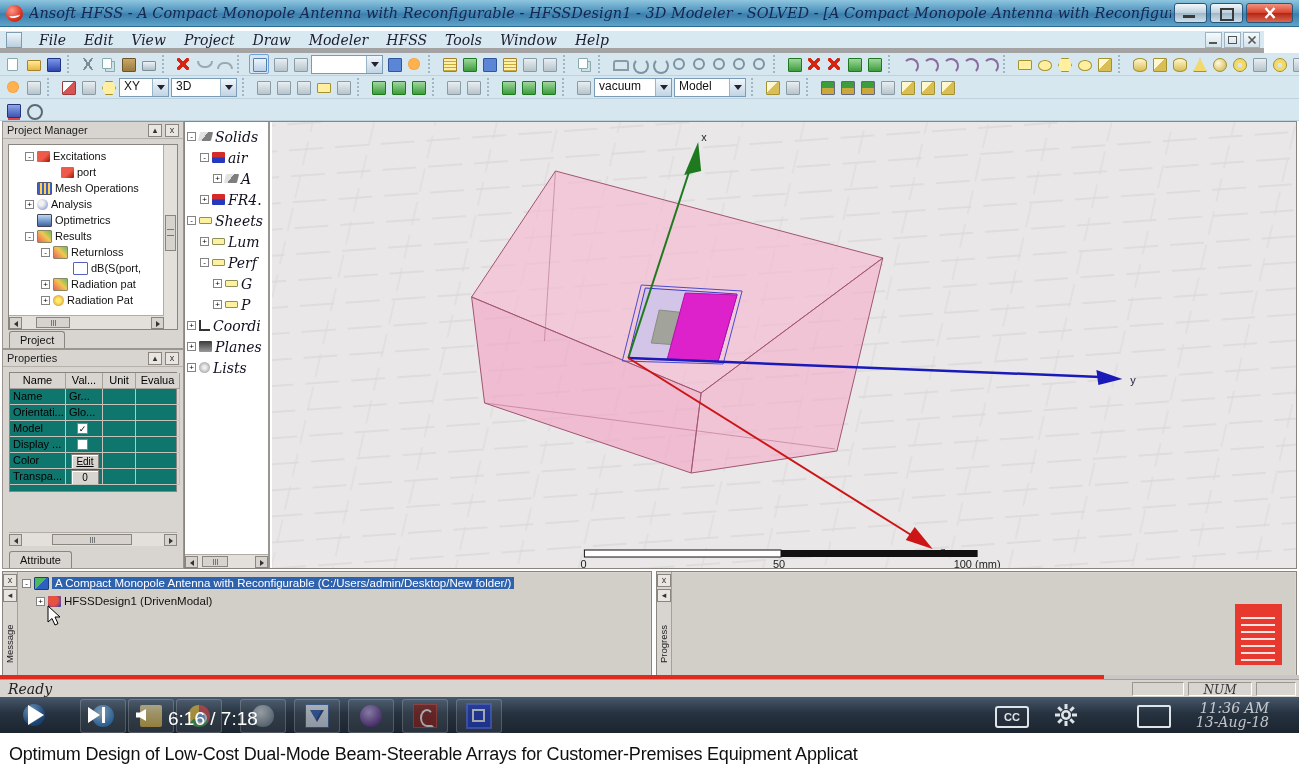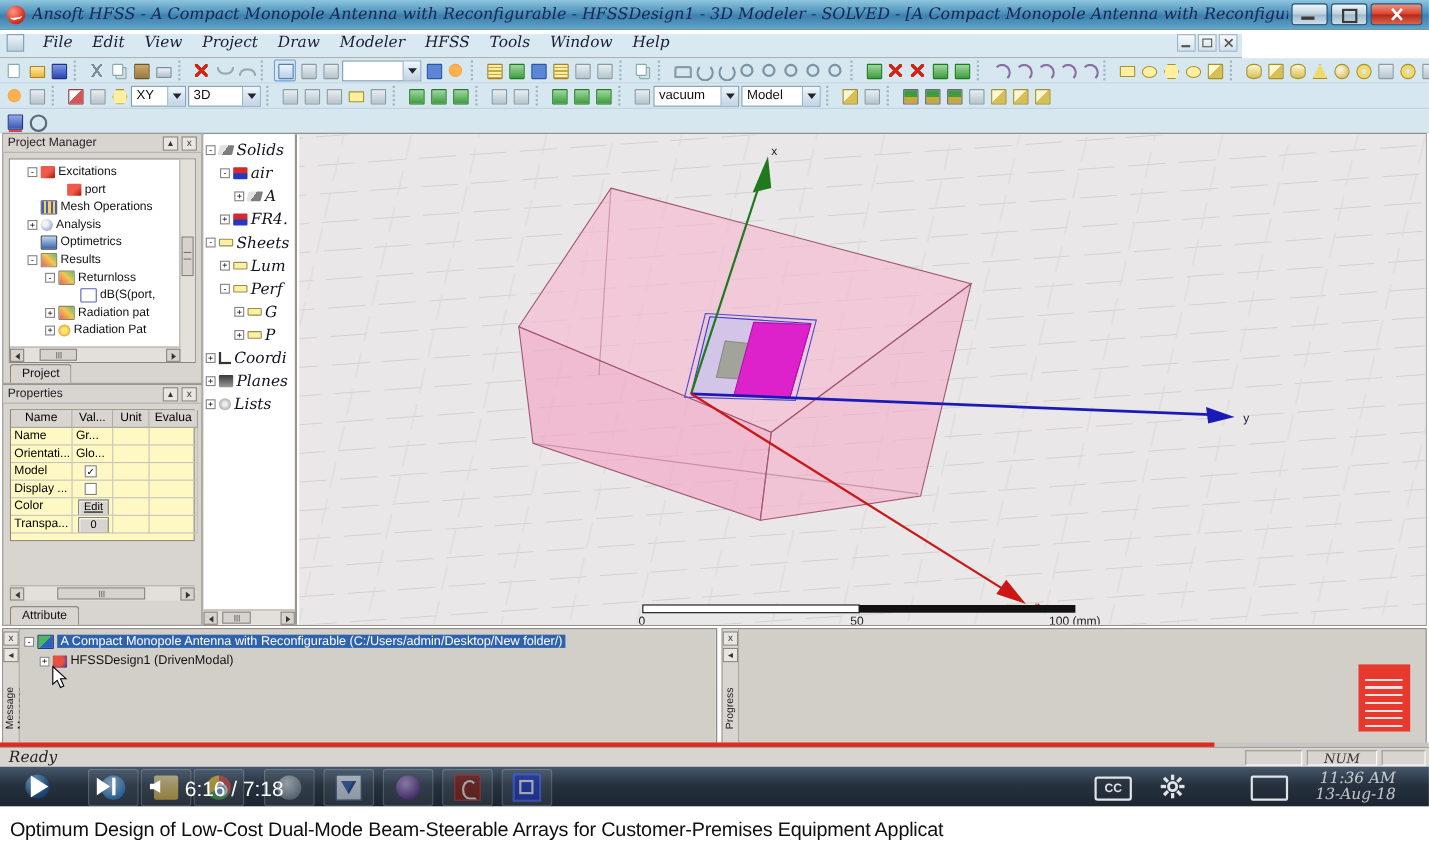--- a/index.html
+++ b/index.html
@@ -16,22 +16,22 @@
   .applogo::before{content:"";position:absolute;left:3px;top:7px;width:11px;height:4px;
     border-bottom:2px solid #fff;border-radius:50%;transform:rotate(-8deg);}
   .titletext{font-size:14.5px;color:#16264e;white-space:nowrap;overflow:hidden;flex:1;}
   .winbtn{width:31px;height:18px;border:1px solid #29567a;border-radius:3px;margin-left:3px;flex:none;
     background:linear-gradient(#f3f7fa,#bcd0dd 50%,#9db8ca 52%,#cfdfe9);position:relative;}
   .winbtn.close{width:45px;background:linear-gradient(#f0937f,#d8422c 50%,#b42716 52%,#d96650);}
   .winbtn .dash{position:absolute;left:8px;bottom:4px;width:12px;height:3px;background:#3a3a3a;}
   .winbtn .sq{position:absolute;left:9px;top:4px;width:10px;height:9px;border:2px solid #3a3a3a;}
   svg.xmark{position:absolute;left:50%;top:50%;transform:translate(-50%,-50%);}
   
-  .menubar{left:0;top:31px;width:1129px;height:22px;background:#d9e9f1;border-bottom:1px solid #a3a3a3;
-    display:flex;align-items:flex-start;padding-left:4px;box-sizing:border-box;}
+  .menubar{left:0;top:31px;width:1264px;height:22px;background:#d9e9f1;border-bottom:5px solid #a3a3a3;
+    display:flex;align-items:center;padding-left:4px;box-sizing:border-box;}
   .childicon{width:14px;height:14px;background:linear-gradient(#eef5f9,#b9cfdd);border:1px solid #7d9cb2;margin:0 8px 0 2px;}
   .menuitem{font-size:14px;color:#1c1c30;padding:0 9px;white-space:nowrap;}
   .menubar .mdi{margin-left:auto;display:flex;gap:2px;padding-right:4px;}
   .mdibtn{width:15px;height:14px;border:1px solid #9fb4c2;background:linear-gradient(#f5fafc,#d3e2ea);position:relative;}
   .mdibtn .dash{position:absolute;left:3px;bottom:3px;width:8px;height:2px;background:#555;}
   .mdibtn .sq{position:absolute;left:3px;top:3px;width:7px;height:6px;border:1px solid #555;}
   
   .tbrow{left:0;width:1299px;background:#d6e7ef;border-bottom:1px solid #bdd2dd;display:flex;align-items:center;
     padding-left:4px;box-sizing:border-box;gap:2px;}
   .tb1{top:53px;height:23px;} .tb2{top:76px;height:23px;} .tb3{top:99px;height:22px;}
@@ -114,21 +114,21 @@
   .sarrow{width:13px;height:12px;background:#d6d3ce;border:1px solid #8a867f;box-sizing:border-box;position:relative;flex:none;}
   .sarrow::before{content:"";position:absolute;left:4px;top:3px;border-top:3px solid transparent;border-bottom:3px solid transparent;}
   .sarrow.left::before{border-right:4px solid #333;}
   .sarrow.right::before{border-left:4px solid #333;}
   .hthumb{width:34px;height:11px;background:#d6d3ce;border:1px solid #8a867f;margin-left:14px;
      display:flex;align-items:center;justify-content:center;gap:1px;box-sizing:border-box;}
   .vgrip{width:1px;height:6px;background:#777;box-shadow:2px 0 0 #777,-2px 0 0 #777;}
   .ptab{position:absolute;left:6px;bottom:0;height:17px;background:#d8d5d0;border:1px solid #8a867f;border-bottom:none;
      border-radius:3px 3px 0 0;font-size:11px;color:#111;padding:2px 10px 0;box-sizing:border-box;}
   
-  .ptable{position:absolute;left:6px;top:22px;right:6px;background:#fef9c3;border:1px solid #8a867f;font-size:11px;}
+  .ptable{position:absolute;left:6px;top:22px;right:6px;background:#0f766e;border:1px solid #8a867f;font-size:11px;}
   .prow{display:grid;grid-template-columns:56px 37px 33px 44px;height:16px;line-height:15px;}
   .prow>div{border-right:1px solid #c6c2bb;border-bottom:1px solid #c6c2bb;padding-left:3px;overflow:hidden;white-space:nowrap;}
   .prow.hdr>div{background:#d8d5d0;text-align:center;padding-left:0;border-color:#a5a19a;}
   .cb{width:11px;height:11px;border:1px solid #848284;background:#fff;font:9px/11px "Liberation Sans",sans-serif;
      text-align:center;display:inline-block;margin:2px 0 0 8px;box-sizing:border-box;color:#000;}
   .pbtn{display:inline-block;min-width:22px;height:13px;border:1px solid #8a867f;background:#d8d5d0;
      font:10px/13px "Liberation Sans",sans-serif;text-align:center;margin:1px 0 0 2px;padding:0 2px;
      box-shadow:inset 1px 1px 0 #fff;text-decoration:underline;}
   .pbtn.noline{text-decoration:none;}
   

